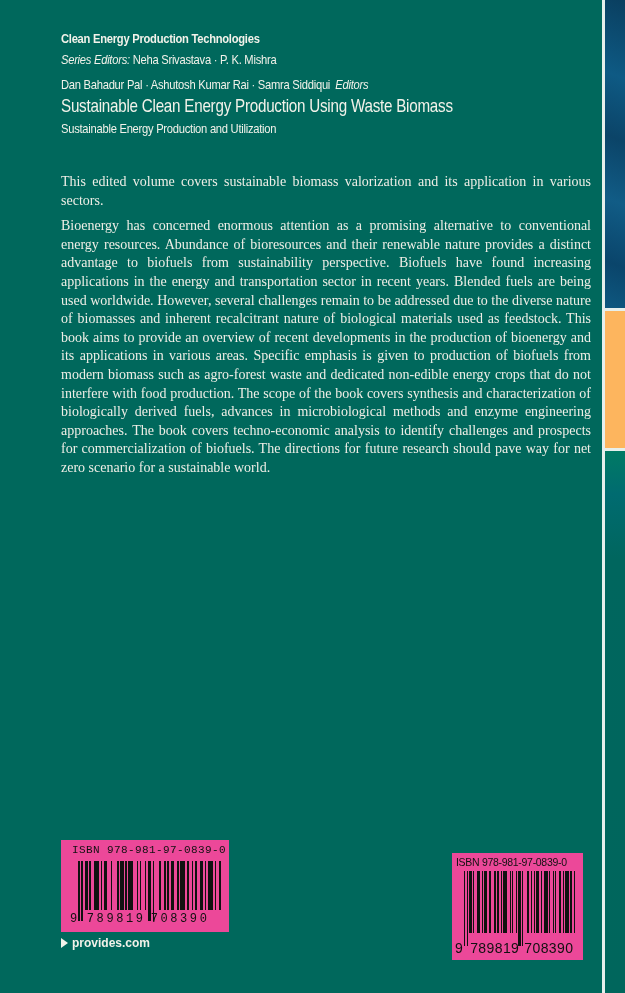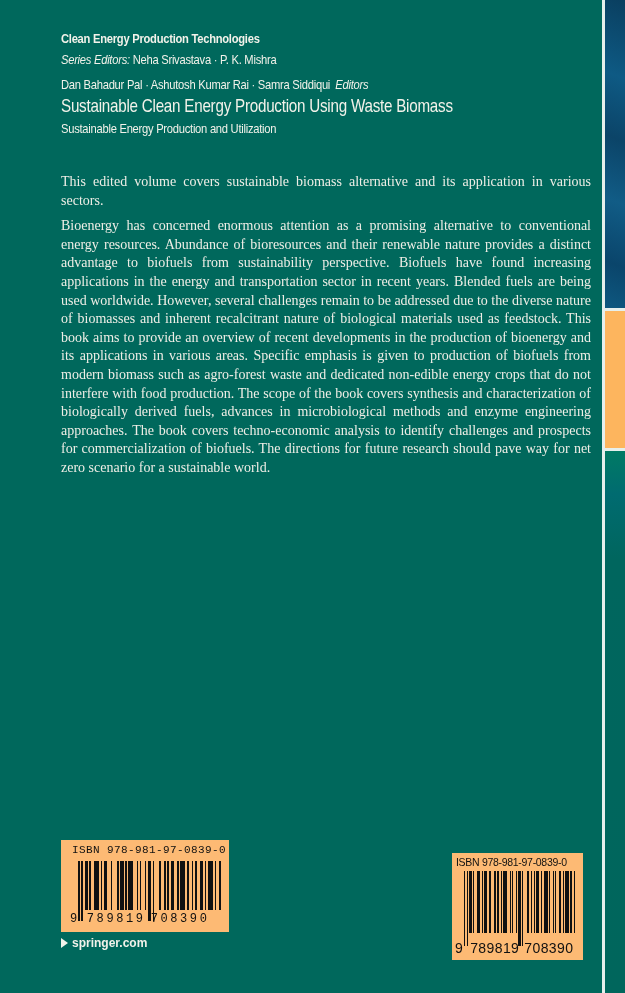--- a/index.html
+++ b/index.html
@@ -10,21 +10,21 @@
     .series-editors { font-size: 13px; line-height: 20px; transform: scaleX(0.86); transform-origin: left; white-space: nowrap; margin-top: 2px; }
     .series-editors .lbl { font-style: italic; }
     .editors { font-size: 13px; line-height: 18px; transform: scaleX(0.86); transform-origin: left; white-space: nowrap; margin-top: 6px; }
     .editors .role { font-style: italic; margin-left: 6px; }
     .book-title { font-size: 19px; line-height: 24px; transform: scaleX(0.80); transform-origin: left; white-space: nowrap; font-weight: 500; }
     .book-subtitle { font-size: 13px; line-height: 18px; transform: scaleX(0.86); transform-origin: left; white-space: nowrap; margin-top: 2px; }
 
     .body-text { position: absolute; left: 61px; top: 173px; width: 530px; font-family: "Liberation Serif", serif; font-size: 14px; line-height: 18.6px; text-align: justify; color: #eeeee6; }
     .body-text p { margin-bottom: 7px; hyphens: none; }
 
-    .barcode-box { position: absolute; background: #fdba74; }
+    .barcode-box { position: absolute; background: #ec4899; }
     .bc-left { left: 61px; top: 840px; width: 168px; height: 92px; }
     .bc-right { left: 452px; top: 853px; width: 131px; height: 107px; }
     .isbn-text { position: absolute; color: #111; white-space: nowrap; }
     .bc-left .isbn-text { left: 11px; top: 4px; font-family: "Liberation Mono", monospace; font-size: 11px; letter-spacing: 0.4px; }
     .bc-right .isbn-text { left: 4px; top: 3px; font-family: "Liberation Sans", sans-serif; font-size: 10.5px; letter-spacing: -0.3px; }
     .bars { position: absolute; display: flex; align-items: flex-start; }
     .bc-left .bars { left: 17px; top: 21px; height: 60px; width: 145px; }
     .bc-right .bars { left: 12px; top: 18px; height: 75px; width: 113px; }
     .bar { height: 100%; background: #111; }
     .bar.short { height: 82%; }
@@ -60,21 +60,21 @@
       <span>Neha Srivastava · P. K. Mishra</span>
     </div>
     <div class="editors">
       <span>Dan Bahadur Pal · Ashutosh Kumar Rai · Samra Siddiqui</span><span class="role">Editors</span>
     </div>
     <div class="book-title">Sustainable Clean Energy Production Using Waste Biomass</div>
     <div class="book-subtitle">Sustainable Energy Production and Utilization</div>
   </div>
 
   <div class="body-text">
-    <p>This edited volume covers sustainable biomass alternative and its application in various sectors.</p>
+    <p>This edited volume covers sustainable biomass valorization and its application in various sectors.</p>
     <p>Bioenergy has concerned enormous attention as a promising alternative to conventional energy resources. Abundance of bioresources and their renewable nature provides a distinct advantage to biofuels from sustainability perspective. Biofuels have found increasing applications in the energy and transportation sector in recent years. Blended fuels are being used worldwide. However, several challenges remain to be addressed due to the diverse nature of biomasses and inherent recalcitrant nature of biological materials used as feedstock. This book aims to provide an overview of recent developments in the production of bioenergy and its applications in various areas. Specific emphasis is given to production of biofuels from modern biomass such as agro-forest waste and dedicated non-edible energy crops that do not interfere with food production. The scope of the book covers synthesis and characterization of biologically derived fuels, advances in microbiological methods and enzyme engineering approaches. The book covers techno-economic analysis to identify challenges and prospects for commercialization of biofuels. The directions for future research should pave way for net zero scenario for a sustainable world.</p>
   </div>
 
   <div class="barcode-box bc-left">
     <div class="isbn-text">ISBN 978-981-97-0839-0</div>
     <div class="bars" id="bars-left">
         <div class="bar" style="width: 1.62921px;"></div>
         <div class="gap" style="width: 1.62921px;"></div>
         <div class="bar" style="width: 1.62921px;"></div>
         <div class="gap" style="width: 1.62921px;"></div>
@@ -137,21 +137,21 @@
         <div class="bar short" style="width: 1.62921px;"></div>
         <div class="gap" style="width: 1.62921px;"></div>
       </div>
     <div class="digits">
       <span class="d-first">9</span><span class="d-mid">789819</span><span>708390</span>
     </div>
   </div>
 
   <div class="springer">
     <span class="tri"></span>
-    <span>springer.com</span>
+    <span>provides.com</span>
   </div>
 
   <div class="barcode-box bc-right">
     <div class="isbn-text">ISBN 978-981-97-0839-0</div>
     <div class="bars" id="bars-right">
         <div class="bar" style="width: 1.26966px;"></div>
         <div class="gap" style="width: 1.26966px;"></div>
         <div class="bar" style="width: 1.26966px;"></div>
         <div class="gap" style="width: 1.26966px;"></div>
         <div class="bar short" style="width: 2.53933px;"></div>

